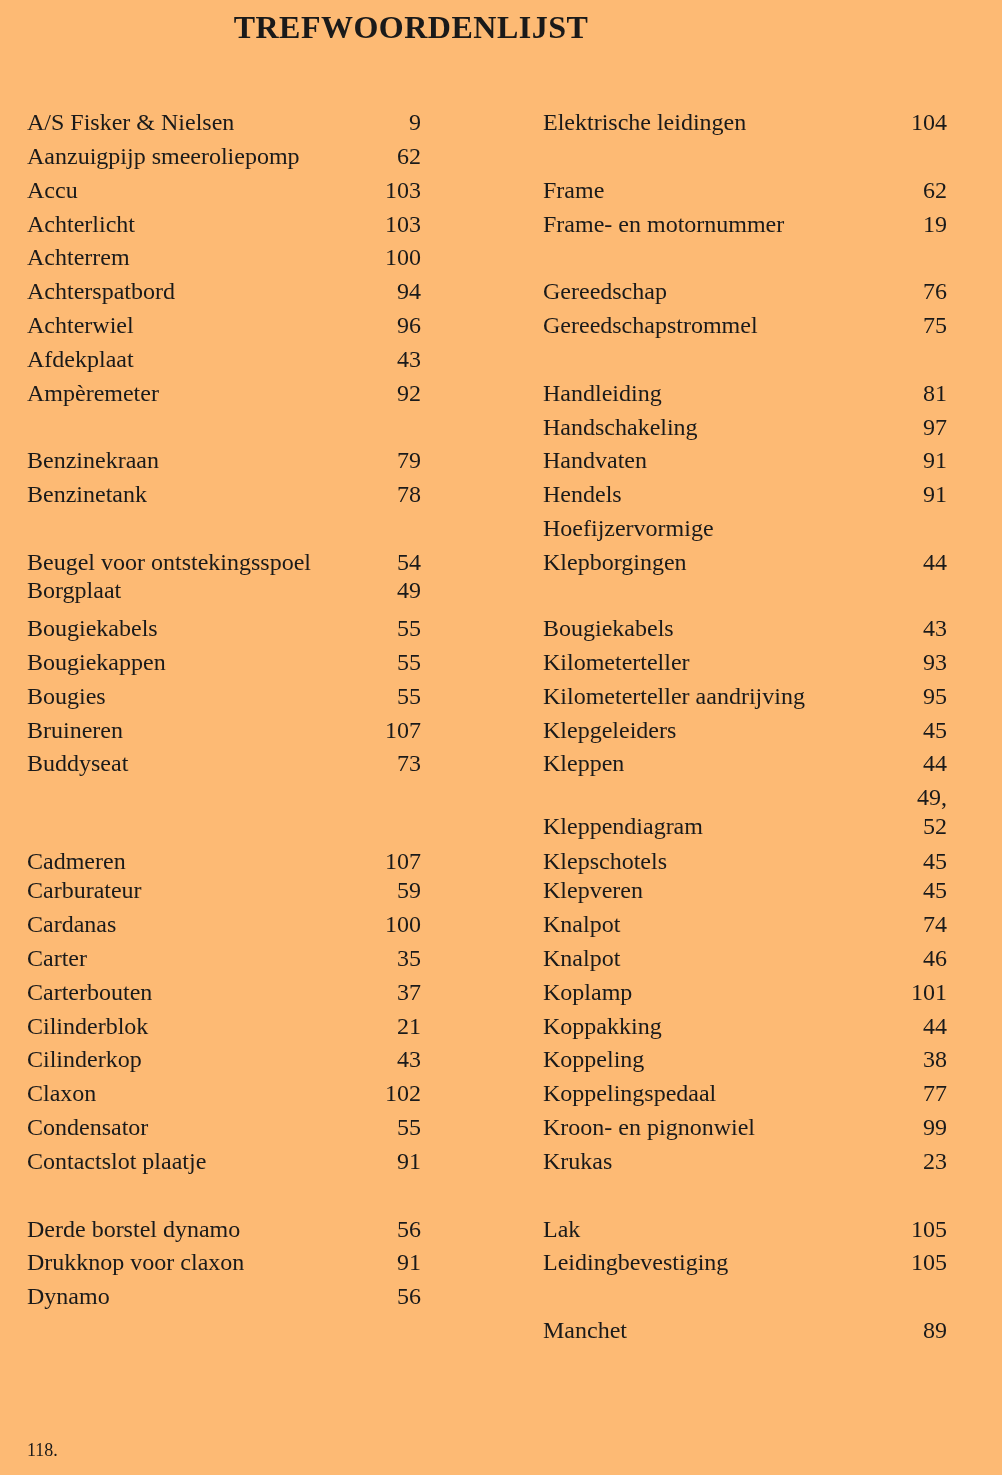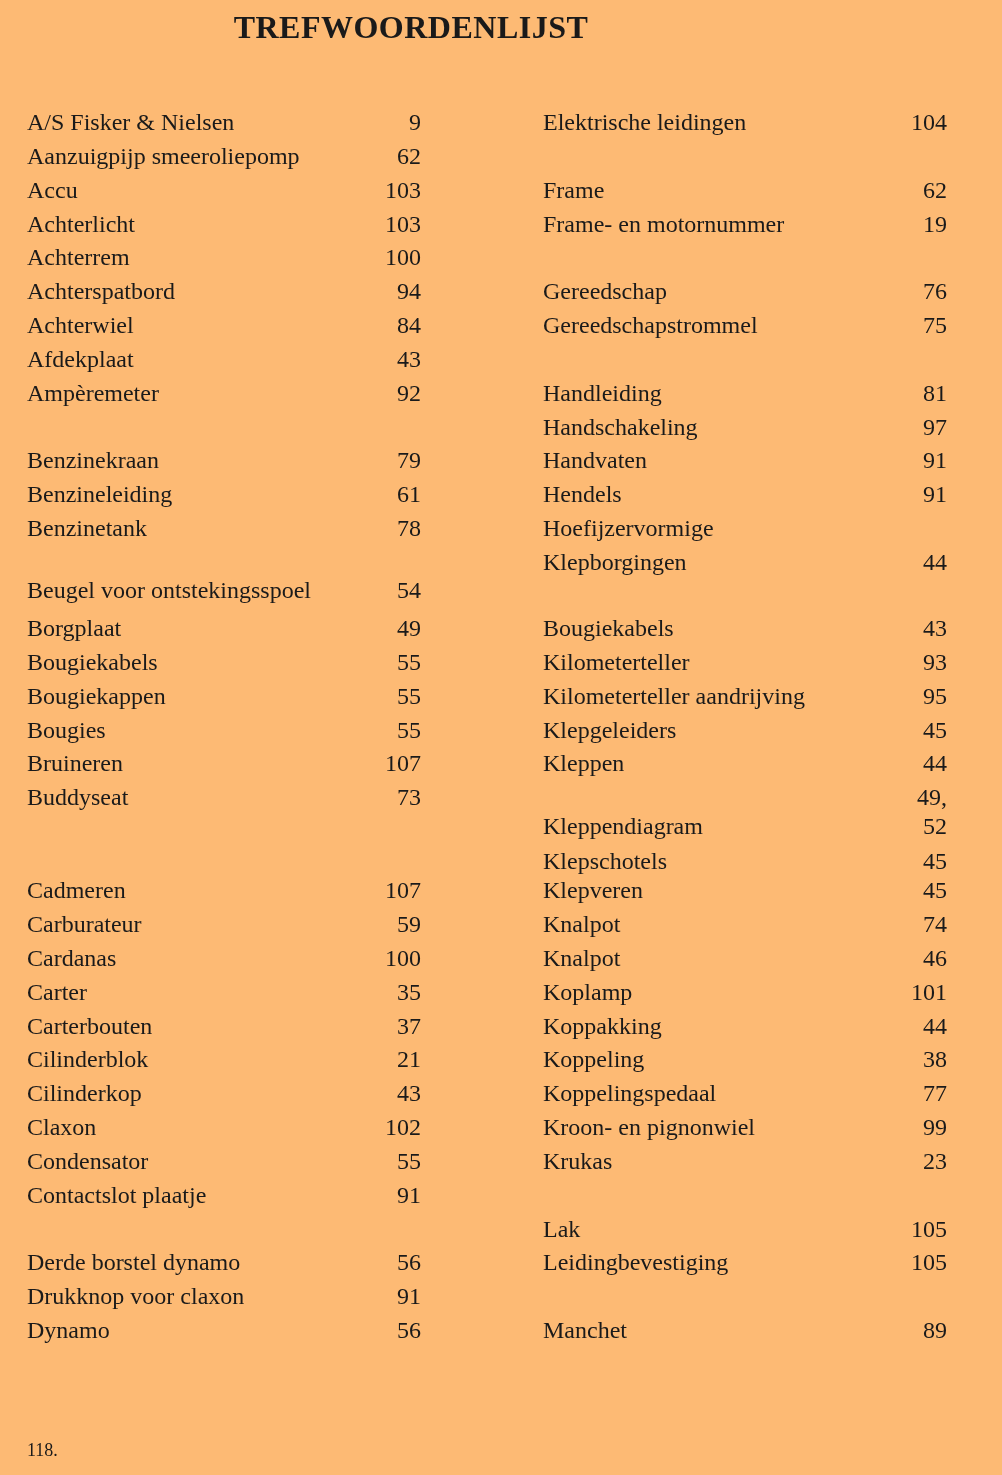--- a/index.html
+++ b/index.html
@@ -78,43 +78,39 @@
       <div class="row">
         <span class="term">Achterrem</span>
         <span class="pagenum">100</span>
       </div>
       <div class="row">
         <span class="term">Achterspatbord</span>
         <span class="pagenum">94</span>
       </div>
       <div class="row">
         <span class="term">Achterwiel</span>
-        <span class="pagenum">84</span>
+        <span class="pagenum">96</span>
       </div>
       <div class="row">
         <span class="term">Afdekplaat</span>
         <span class="pagenum">43</span>
       </div>
       <div class="row">
         <span class="term">Ampèremeter</span>
         <span class="pagenum">92</span>
       </div>
       <div class="row">
         <span class="term"></span>
         <span class="pagenum"></span>
       </div>
       <div class="row">
         <span class="term">Benzinekraan</span>
         <span class="pagenum">79</span>
       </div>
       <div class="row">
-        <span class="term">Benzineleiding</span>
-        <span class="pagenum">61</span>
-      </div>
-      <div class="row">
         <span class="term">Benzinetank</span>
         <span class="pagenum">78</span>
       </div>
       <div class="row">
         <span class="term"></span>
         <span class="pagenum"></span>
       </div>
       <div class="row">
         <span class="term">Beugel voor ontstekingsspoel</span>
         <span class="pagenum">54</span>

